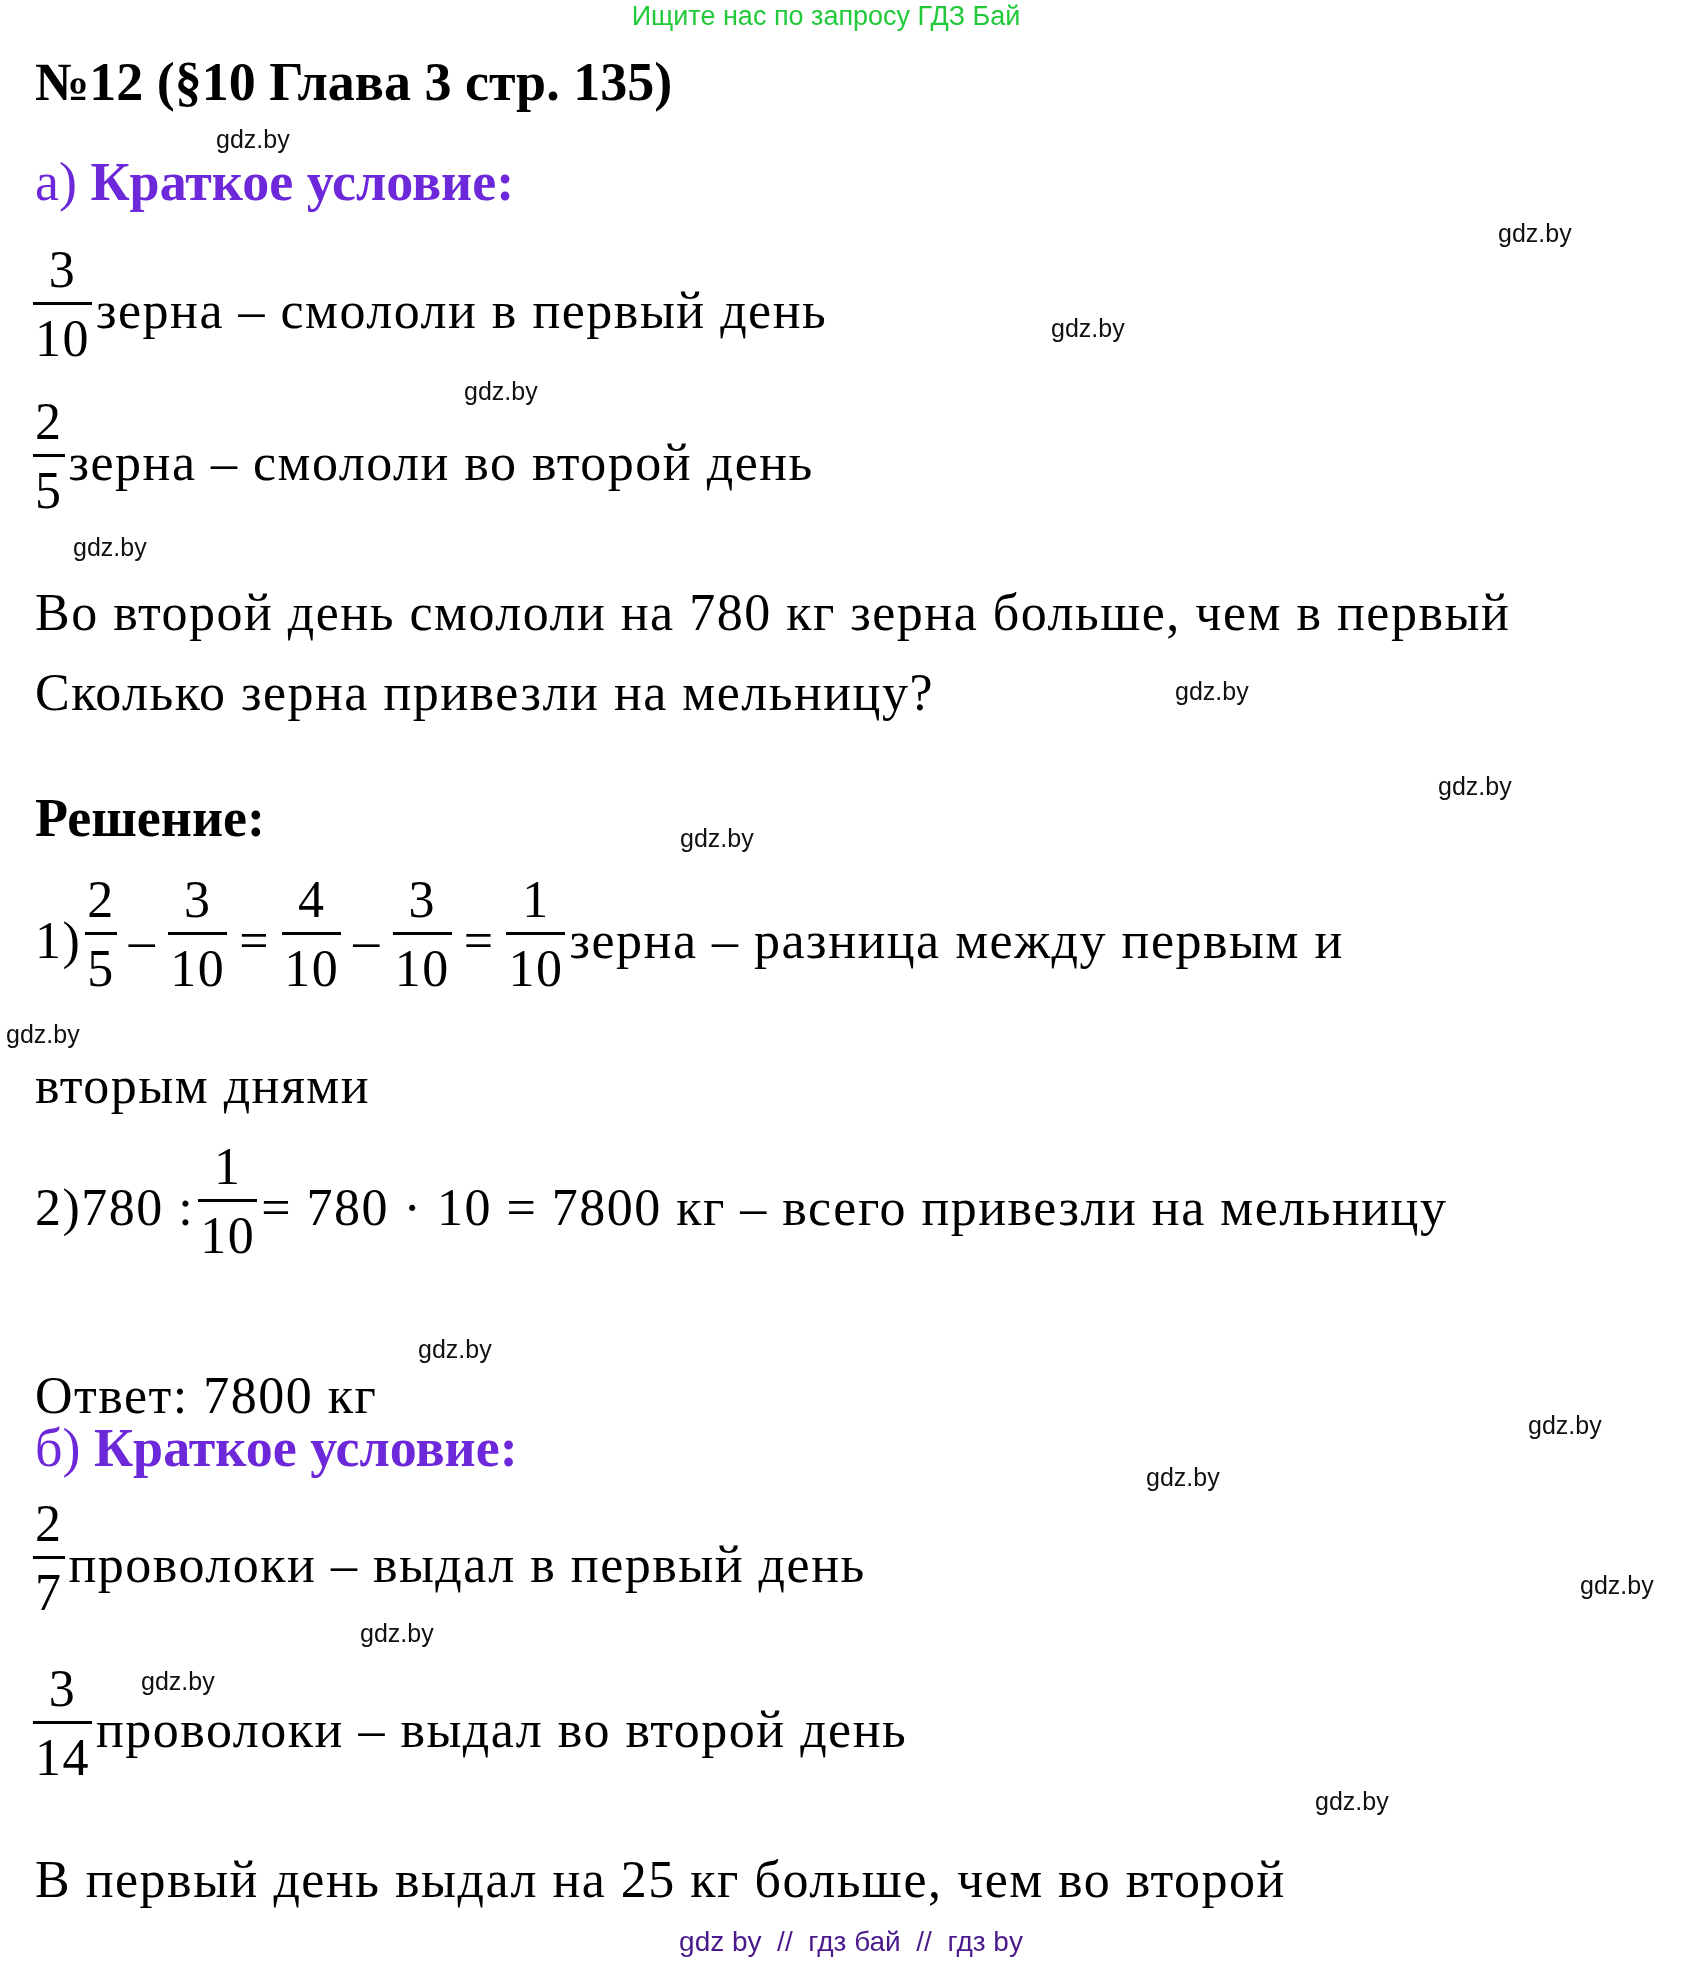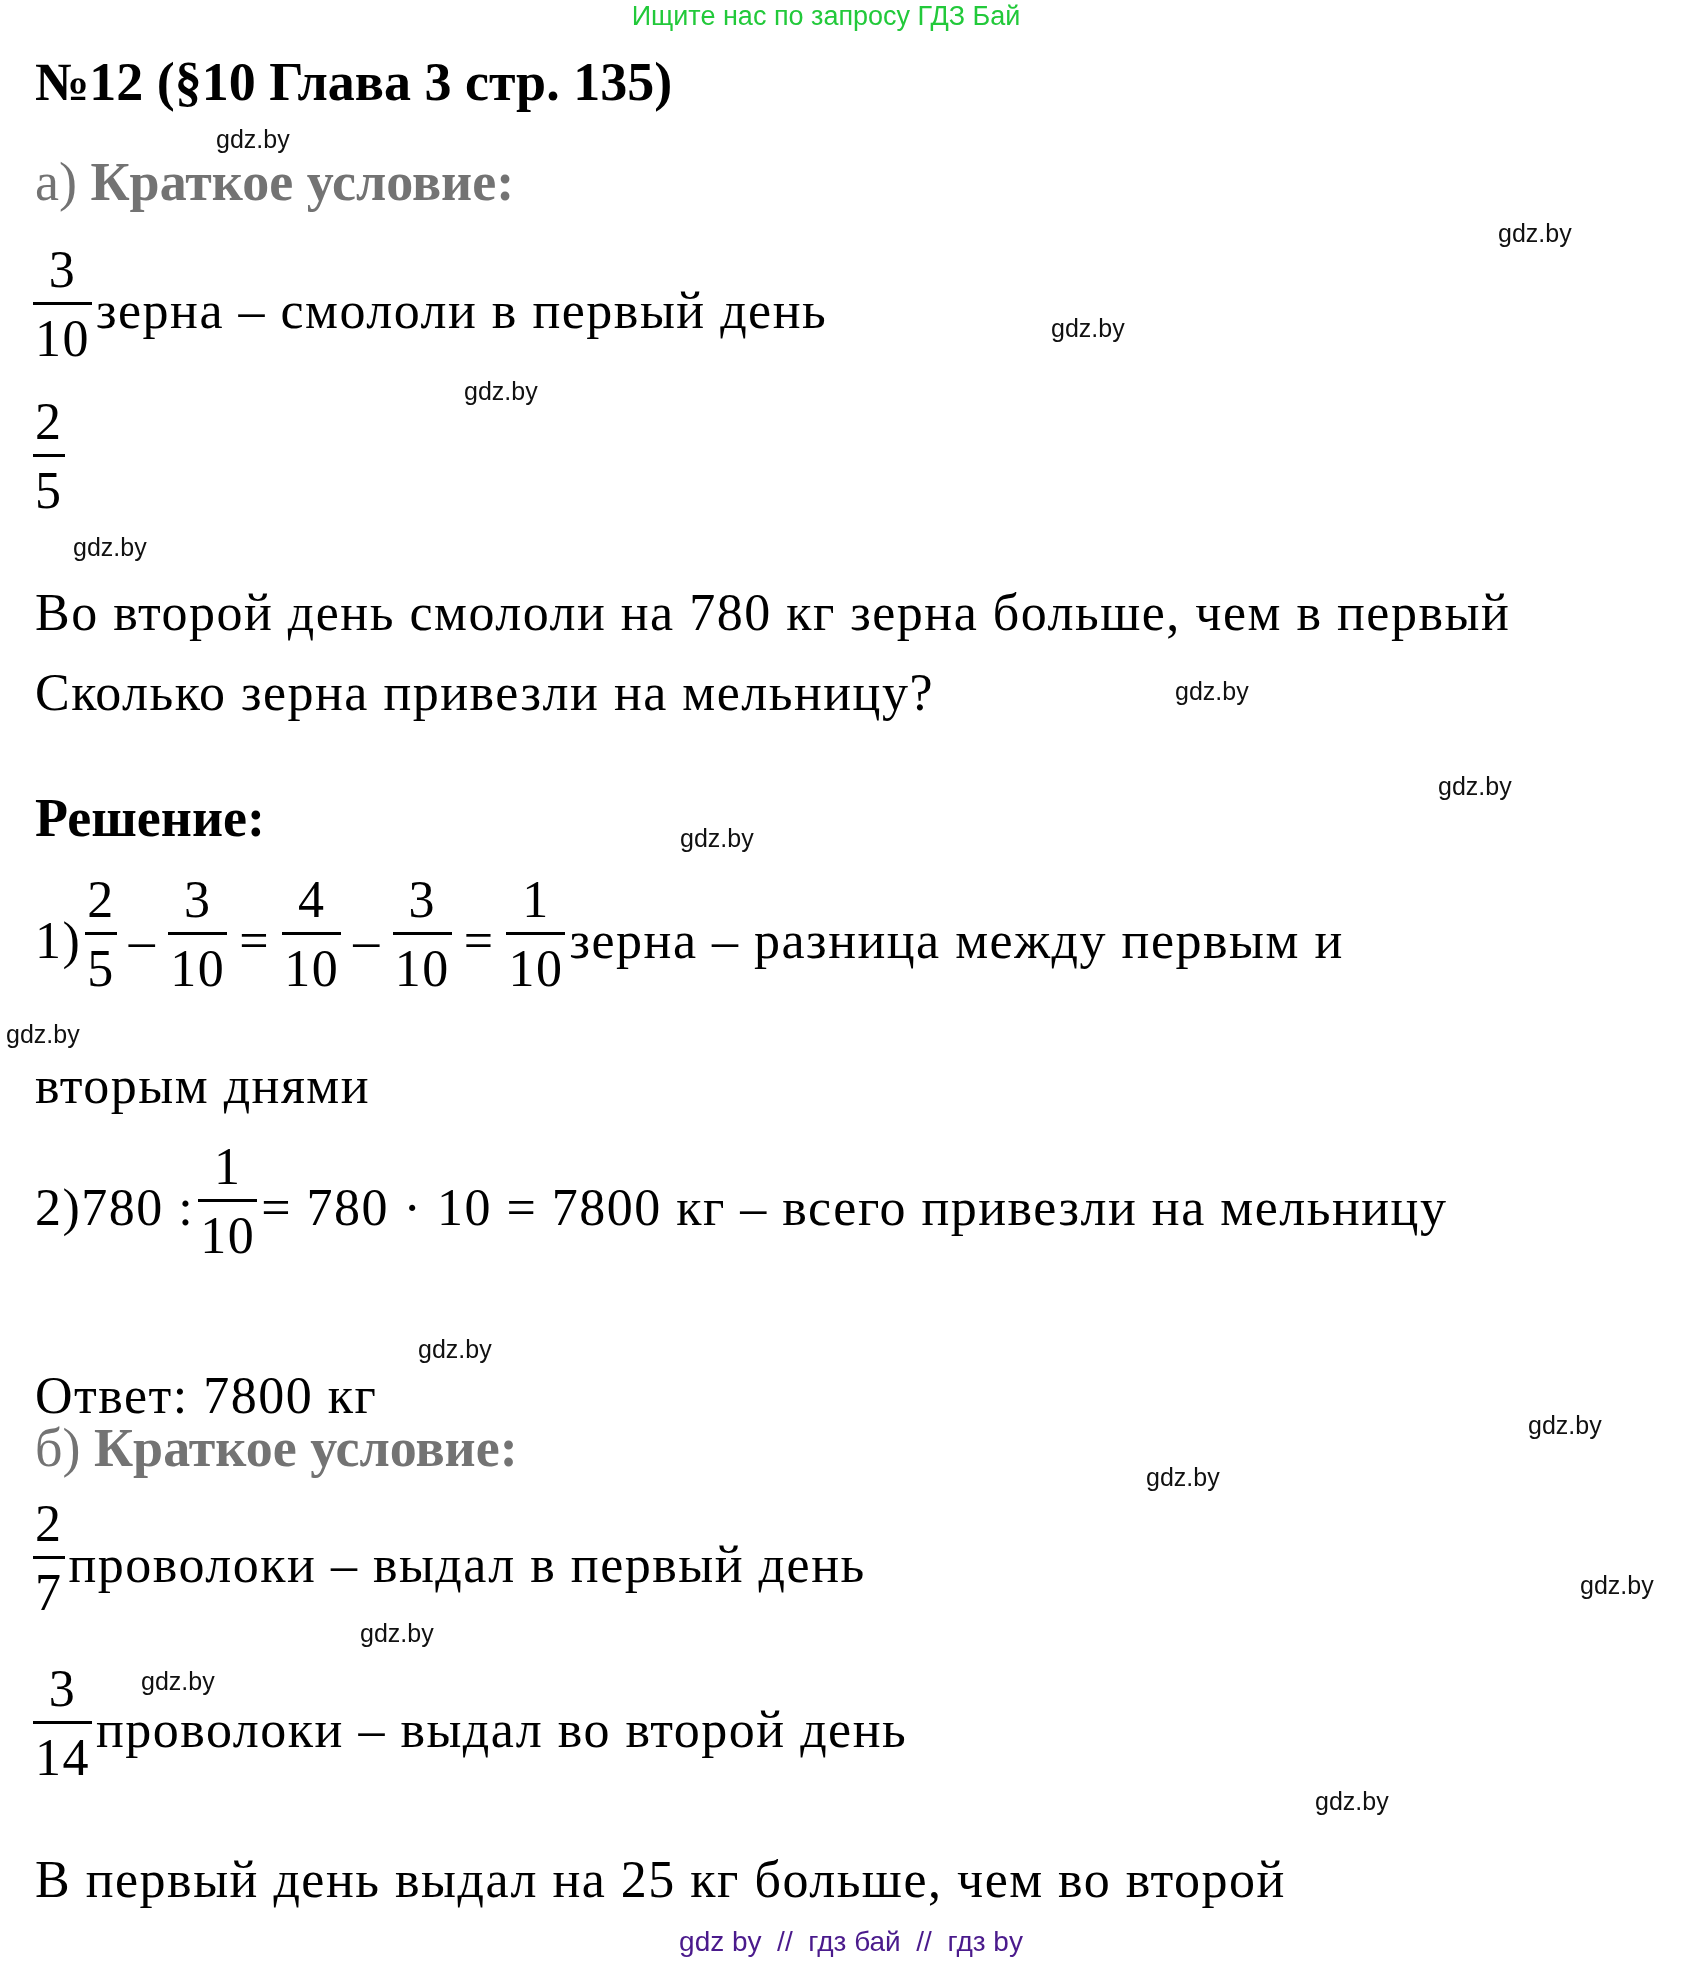--- a/index.html
+++ b/index.html
@@ -1,21 +1,21 @@
 <!DOCTYPE html>
 <html><head>
 <meta charset="utf-8">
 <style>
   html, body { margin: 0; padding: 0; background: #ffffff; }
   body { width: 1702px; height: 1964px; position: relative; overflow: hidden; }
   .abs { position: absolute; white-space: nowrap; }
   .top-banner { font-family: "Liberation Sans", sans-serif; font-size: 27px; color: #22c93a; left: 0; width: 1652px; text-align: center; top: 0; line-height: 32px; padding-left: 0; }
   .footer { font-family: "Liberation Sans", sans-serif; font-size: 28px; color: #4a1a8c; left: 0; width: 1702px; text-align: center; top: 1924px; line-height: 36px; }
   .title { font-family: "Liberation Serif", serif; font-weight: bold; font-size: 54px; color: #000; line-height: 60px; }
-  .hdr { font-family: "Liberation Serif", serif; font-size: 54px; color: #737373; line-height: 60px; }
+  .hdr { font-family: "Liberation Serif", serif; font-size: 54px; color: #6d28d9; line-height: 60px; }
   .hdr b { font-weight: bold; }
   .body { font-family: "Liberation Serif", serif; font-size: 52px; color: #000; line-height: 60px; letter-spacing: 1.5px; }
   .wm { font-family: "Liberation Sans", sans-serif; font-size: 25px; color: #111; line-height: 30px; }
   .frac { display: inline-flex; flex-direction: column; align-items: center; vertical-align: middle; font-family: "Liberation Serif", serif; font-size: 52px; line-height: 56px; margin: 0 4px; position: relative; top: -6px; }
   .frac .num, .frac .den { display: block; padding: 0 2px; }
   .frac .bar { display: block; width: 100%; height: 3px; background: #000; margin: 4px 0 6px 0; }
   .op { display: inline-block; margin: 0 8px; }
   .row { display: flex; align-items: center; }
 </style>
 </head>
@@ -38,20 +38,21 @@
   </span>
   <span>зерна – смололи в первый день</span>
 </div>
 
 <div class="abs row body" style="left:29px; top:400px;">
   <span class="frac">
     <span class="num">2</span>
     <span class="bar"></span>
     <span class="den">5</span>
   </span>
+  <span>зерна – смололи во второй день</span>
 </div>
 
 <div class="abs body" style="left:35px; top:583px;">Во второй день смололи на 780 кг зерна больше, чем в первый</div>
 
 <div class="abs body" style="left:35px; top:663px;">Сколько зерна привезли на мельницу?</div>
 
 <div class="abs title" style="left:35px; top:788px;">Решение:</div>
 
 <div class="abs row body" style="left:35px; top:878px;">
   <span>1)</span>

